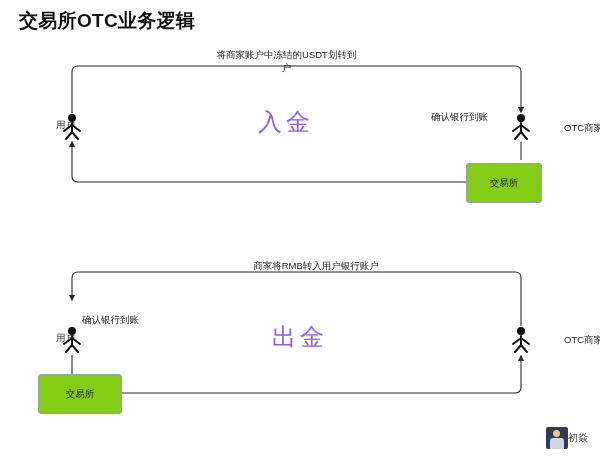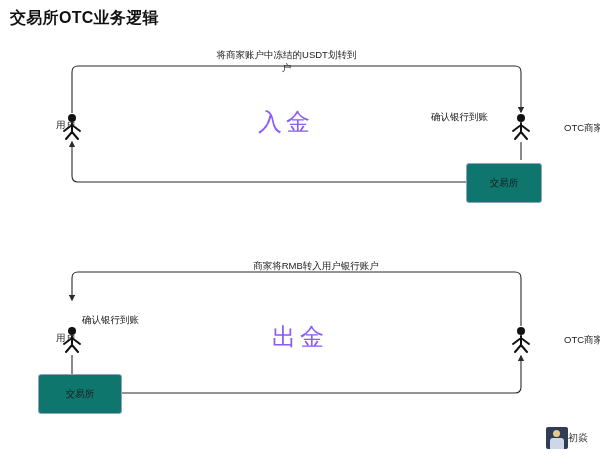--- a/index.html
+++ b/index.html
@@ -32,23 +32,23 @@
   .label {
     position: absolute;
     font-size: 9.5px;
     line-height: 13px;
     color: #1a1a1a;
     white-space: pre-line;
     text-align: center;
   }
   .title {
     position: absolute;
-    left: 10px;
+    left: 19px;
     top: 8px;
-    font-size: 16px;
+    font-size: 19px;
     font-weight: bold;
     color: #111111;
     letter-spacing: 0.3px;
   }
   .section-title {
     position: absolute;
     font-size: 24px;
     color: #8b5cf6;
     letter-spacing: 4px;
   }
@@ -59,21 +59,21 @@
     white-space: nowrap;
     margin-left: 26px;
   }
   .person {
     position: absolute;
     width: 30px;
     height: 30px;
   }
   .exchange-box {
     position: absolute;
-    background: #0f766e;
+    background: #84cc16;
     border: 1px solid #8fa0c0;
     border-radius: 3px;
     display: flex;
     align-items: center;
     justify-content: center;
     font-size: 9.5px;
     color: #1a1a1a;
   }
   .watermark {
     position: absolute;

